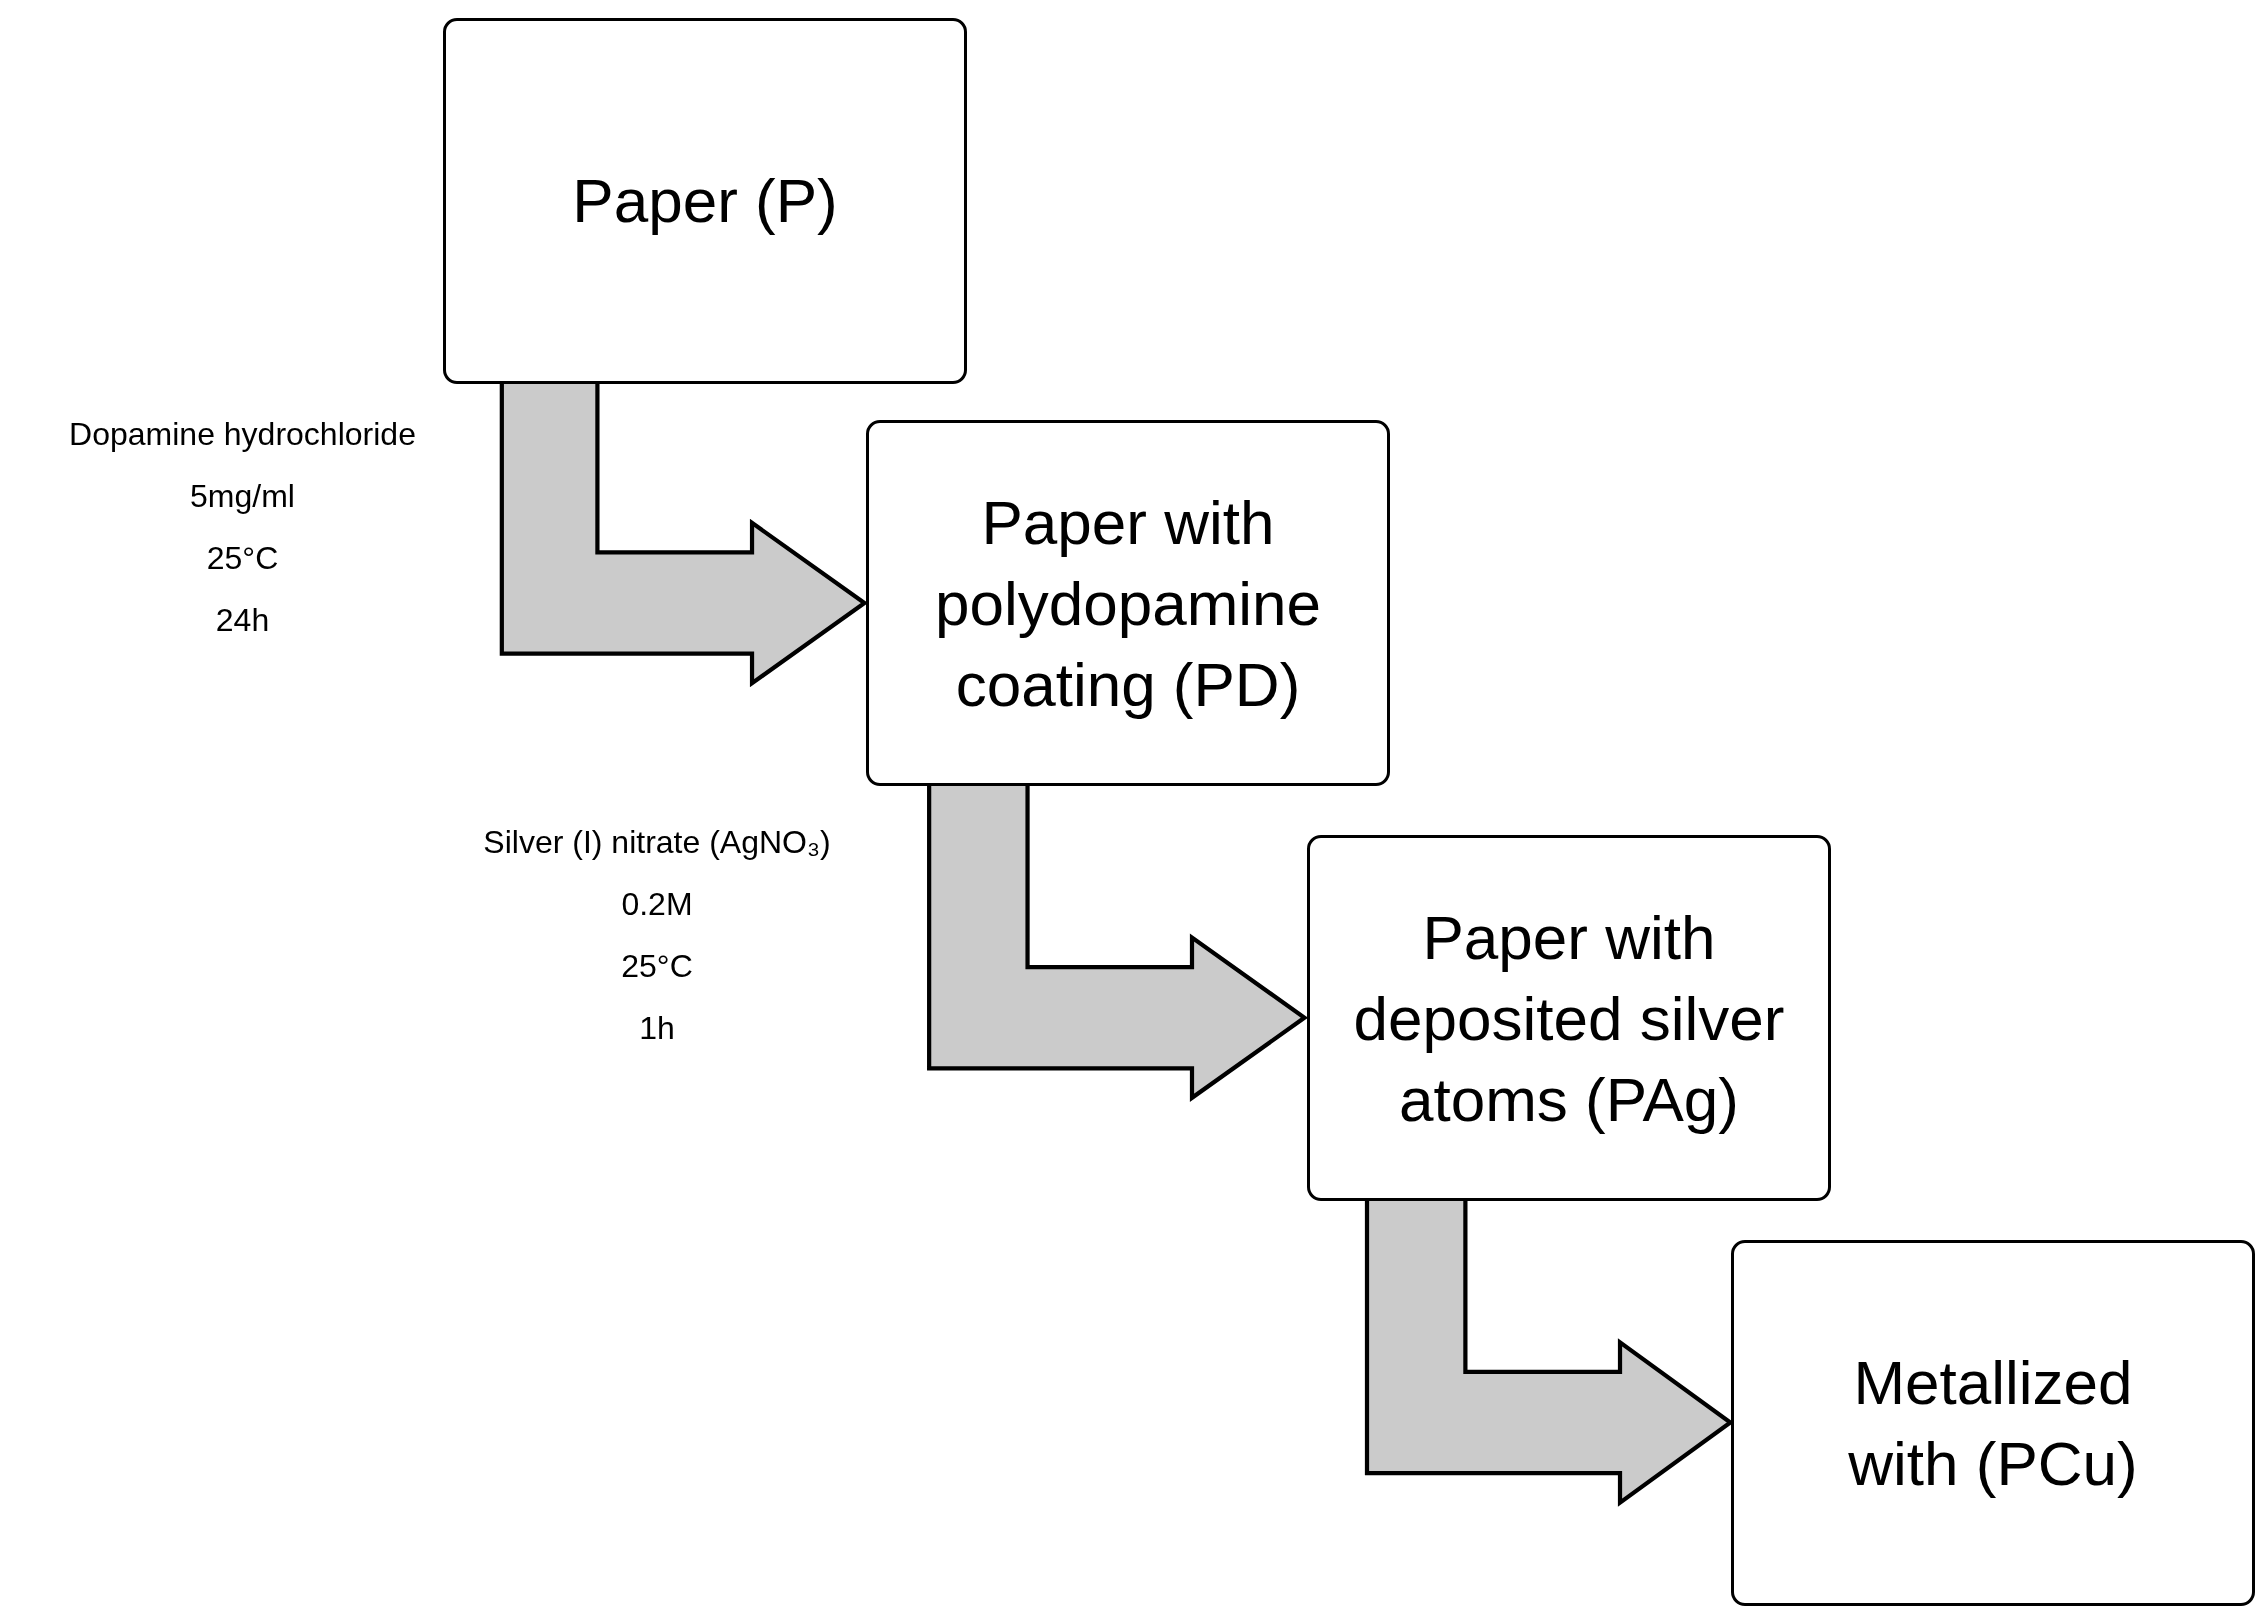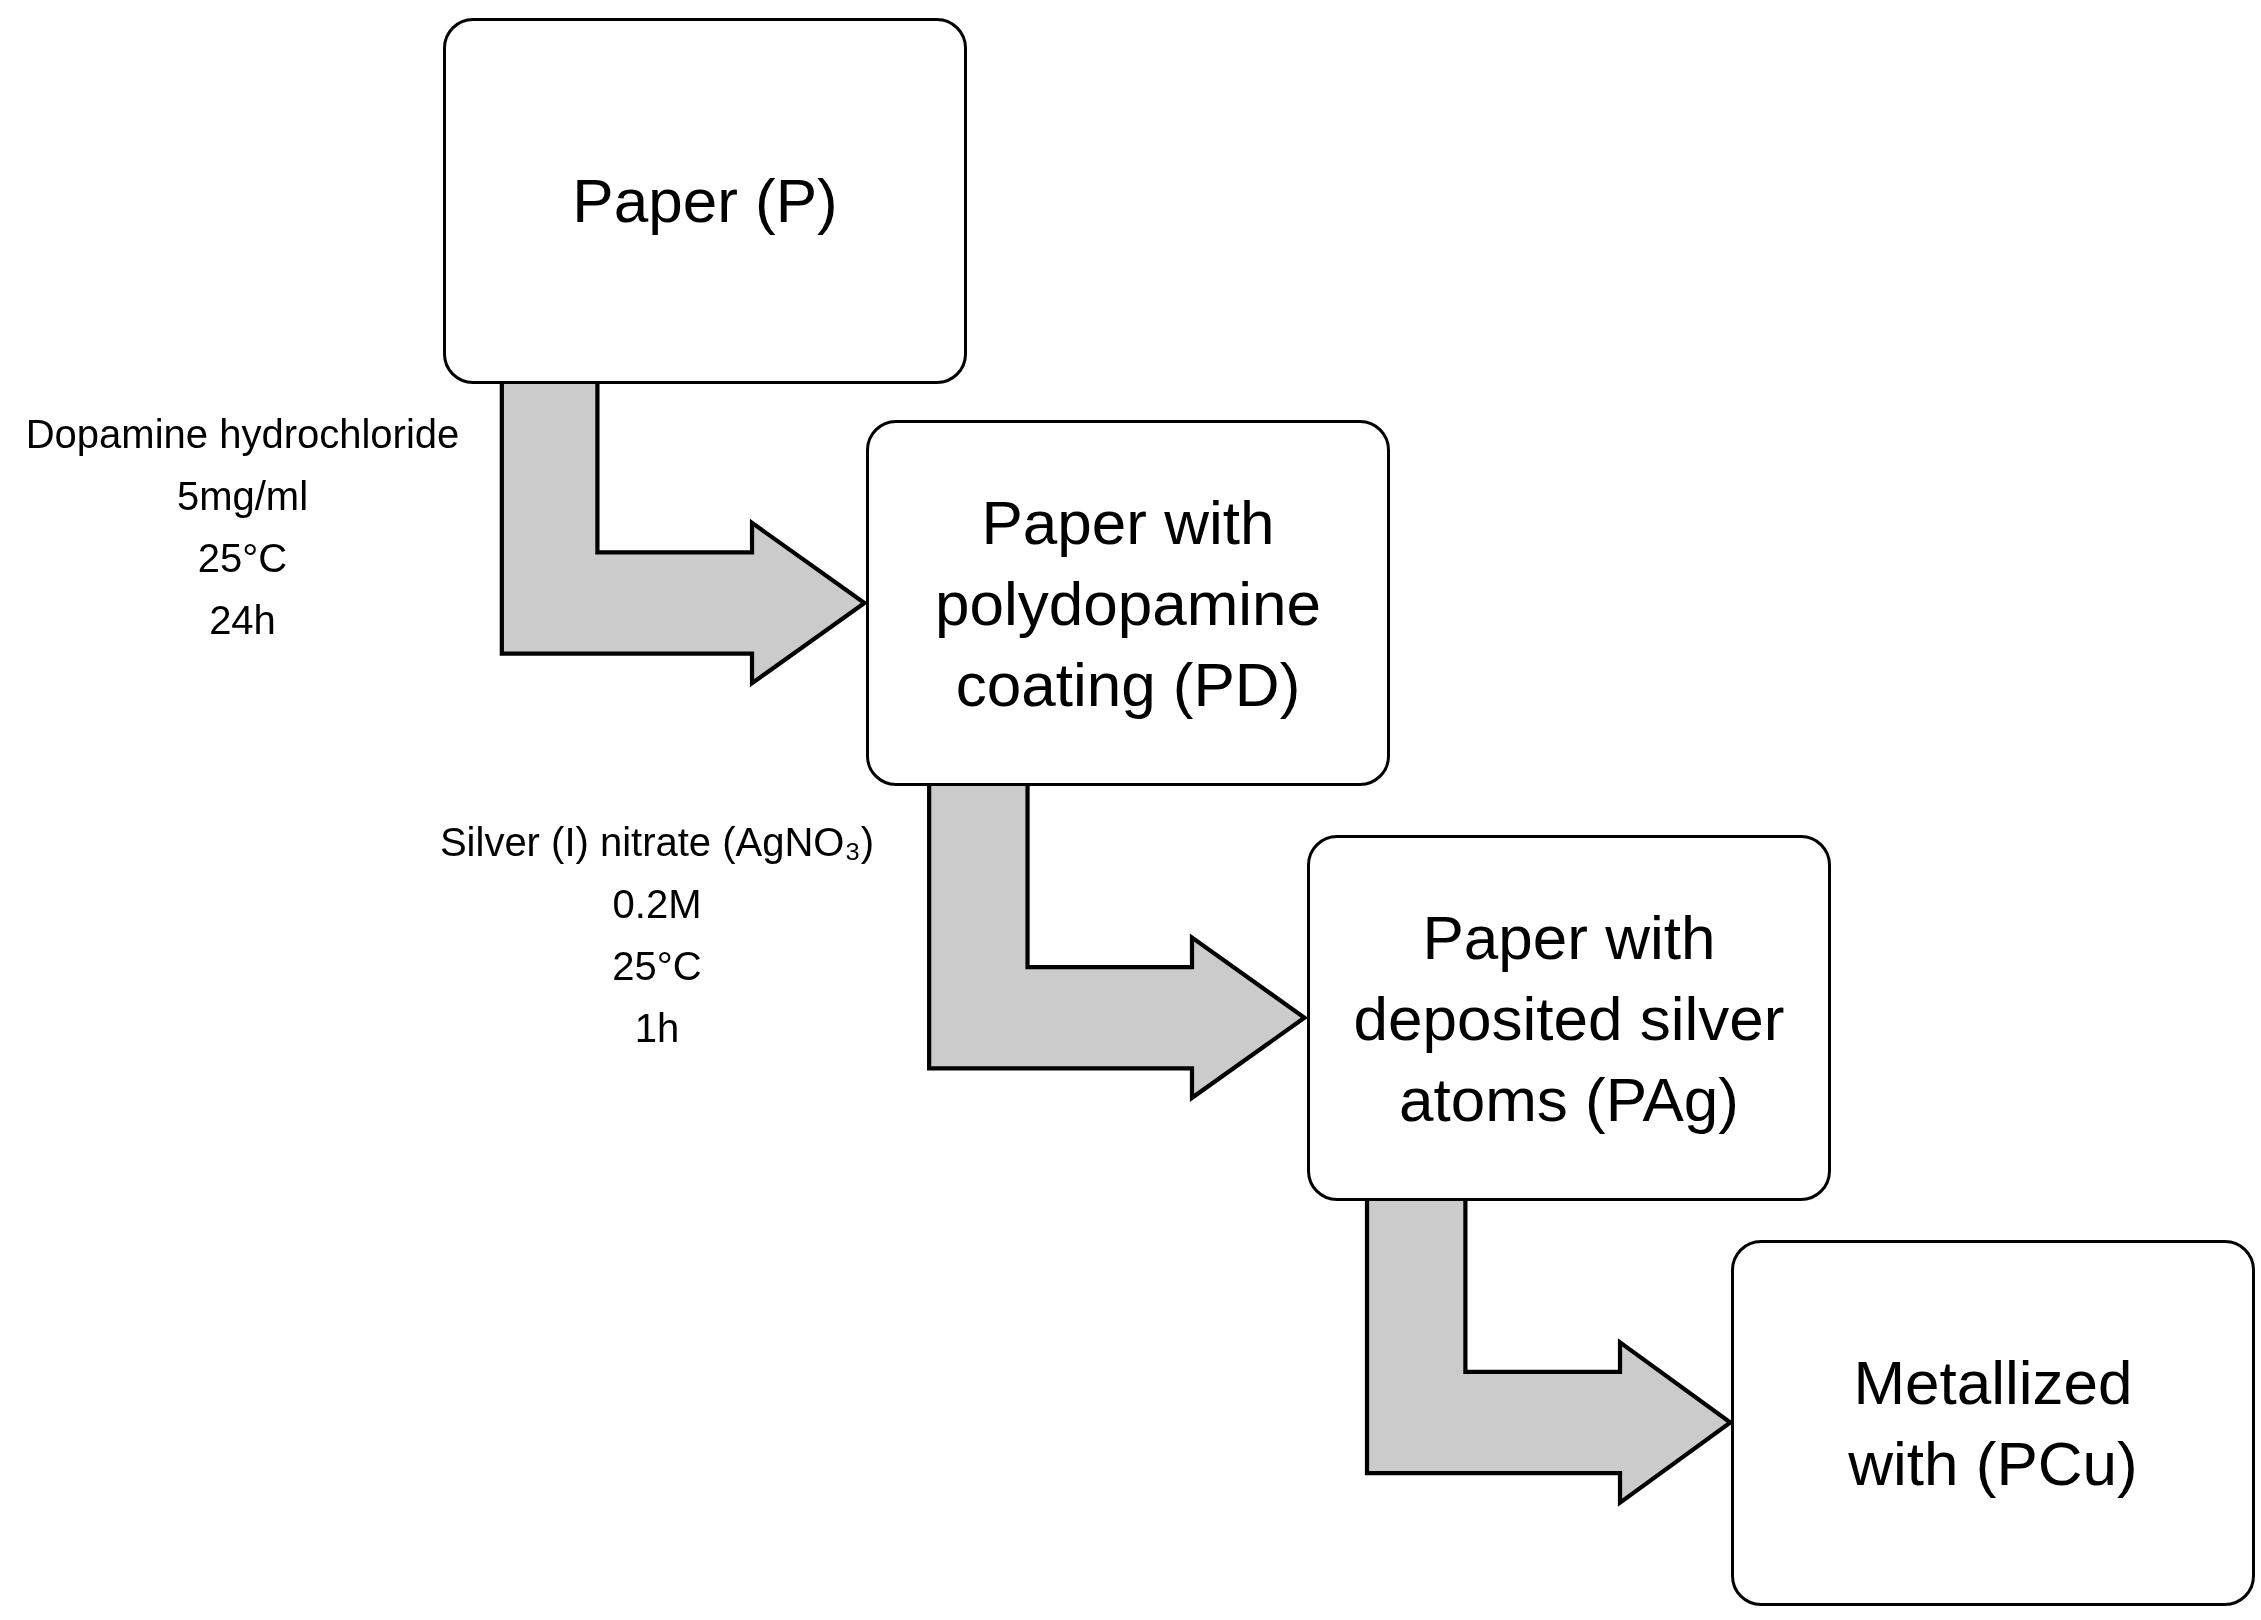--- a/index.html
+++ b/index.html
@@ -29,38 +29,38 @@
     stroke-width: 6;
     stroke-linejoin: miter;
   }
   .flow-node {
     position: absolute;
     width: 524px;
     height: 366px;
     box-sizing: border-box;
     background: #ffffff;
     border: 3.5px solid #000000;
-    border-radius: 30px;
+    border-radius: 14px;
     display: flex;
     align-items: center;
     justify-content: center;
     text-align: center;
     font-size: 62px;
     line-height: 81px;
     white-space: pre;
     z-index: 2;
   }
   .node-p   { left: 443px;  top: 17.6px;   }
   .node-pd  { left: 866px; top: 420px;  }
   .node-pag { left: 1307px; top: 835px; }
   .node-pcu { left: 1731px; top: 1240px; }
   .edge-label {
     position: absolute;
     text-align: center;
-    font-size: 40px;
+    font-size: 32px;
     line-height: 62px;
     white-space: pre;
     z-index: 3;
   }
   .label-1 { left: 14px;   top: 403px;  width: 457px; }
   .label-2 { left: 404px;  top: 811px; width: 506px; }
   .label-3 { left: 728px; top: 1229px; width: 597px; }
 </style>
 </head>
 <body>

